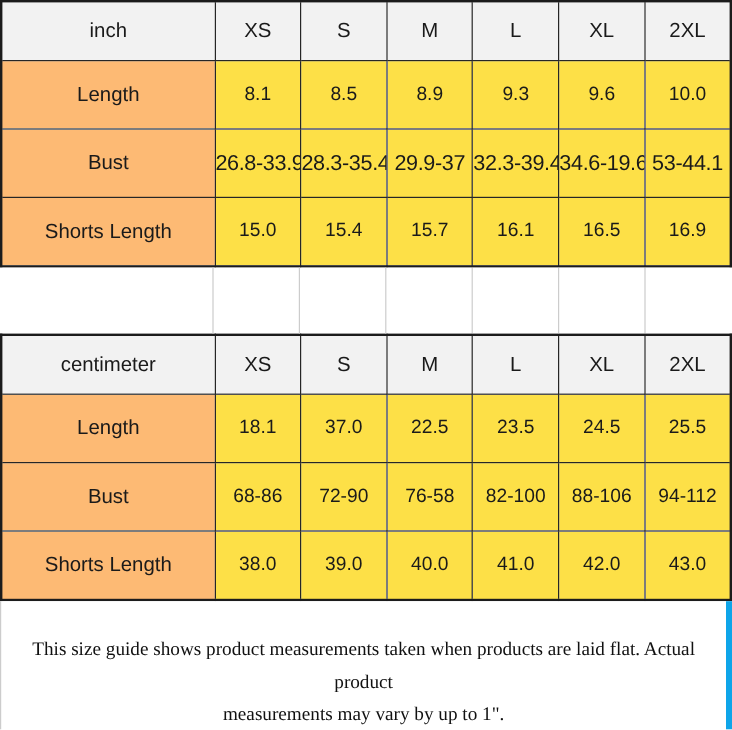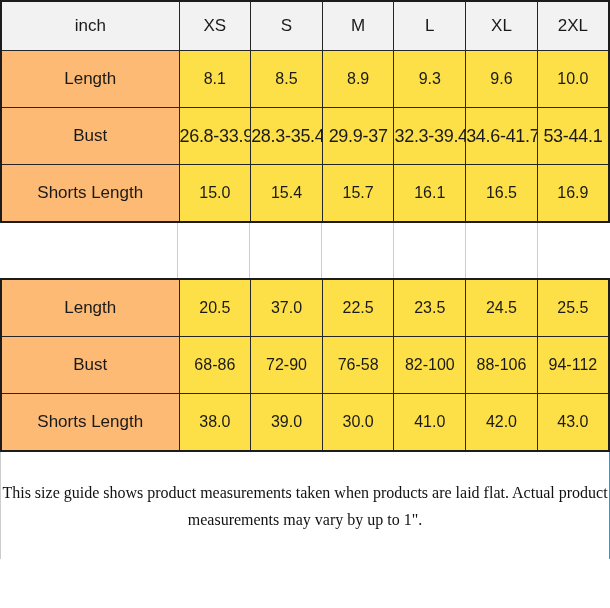--- a/index.html
+++ b/index.html
@@ -61,21 +61,21 @@
     border-right: 1px solid #cccccc;
   }
   .table-spacer .spacer-cell:last-child {
     border-right: none;
   }
   .footer-note {
     box-sizing: border-box;
     width: 610px;
     height: 107px;
     border-left: 1px solid #cccccc;
-    border-right: 1px solid #0ea5e9;
+    border-right: 5px solid #0ea5e9;
     padding-top: 27px;
     background: #ffffff;
   }
   .footer-line {
     font-family: "Liberation Serif", serif;
     font-size: 16px;
     line-height: 27px;
     color: #111111;
     text-align: center;
   }
@@ -111,21 +111,21 @@
       <td>9.3</td>
       <td>9.6</td>
       <td>10.0</td>
     </tr>
     <tr>
       <td class="label-cell">Bust</td>
       <td class="tight">26.8-33.9</td>
       <td class="tight">28.3-35.4</td>
       <td class="tight">29.9-37</td>
       <td class="tight">32.3-39.4</td>
-      <td class="tight">34.6-41.7</td>
+      <td class="tight">34.6-19.6</td>
       <td class="tight">53-44.1</td>
     </tr>
     <tr>
       <td class="label-cell">Shorts Length</td>
       <td>15.0</td>
       <td>15.4</td>
       <td>15.7</td>
       <td>16.1</td>
       <td>16.5</td>
       <td>16.9</td>
@@ -148,42 +148,51 @@
       <col class="label-col">
       <col>
       <col>
       <col>
       <col>
       <col>
       <col>
     </colgroup>
   <tbody>
     <tr>
+      <th>centimeter</th>
+      <th>XS</th>
+      <th>S</th>
+      <th>M</th>
+      <th>L</th>
+      <th>XL</th>
+      <th>2XL</th>
+    </tr>
+    <tr>
       <td class="label-cell">Length</td>
-      <td>20.5</td>
+      <td>18.1</td>
       <td>37.0</td>
       <td>22.5</td>
       <td>23.5</td>
       <td>24.5</td>
       <td>25.5</td>
     </tr>
     <tr>
       <td class="label-cell">Bust</td>
       <td>68-86</td>
       <td>72-90</td>
       <td>76-58</td>
       <td>82-100</td>
       <td>88-106</td>
       <td>94-112</td>
     </tr>
     <tr>
       <td class="label-cell">Shorts Length</td>
       <td>38.0</td>
       <td>39.0</td>
-      <td>30.0</td>
+      <td>40.0</td>
       <td>41.0</td>
       <td>42.0</td>
       <td>43.0</td>
     </tr>
   </tbody>
 </table>
 
 <div class="footer-note">
   <div class="footer-line">This size guide shows product measurements taken when products are laid flat. Actual product</div>
   <div class="footer-line">measurements may vary by up to 1".</div>

